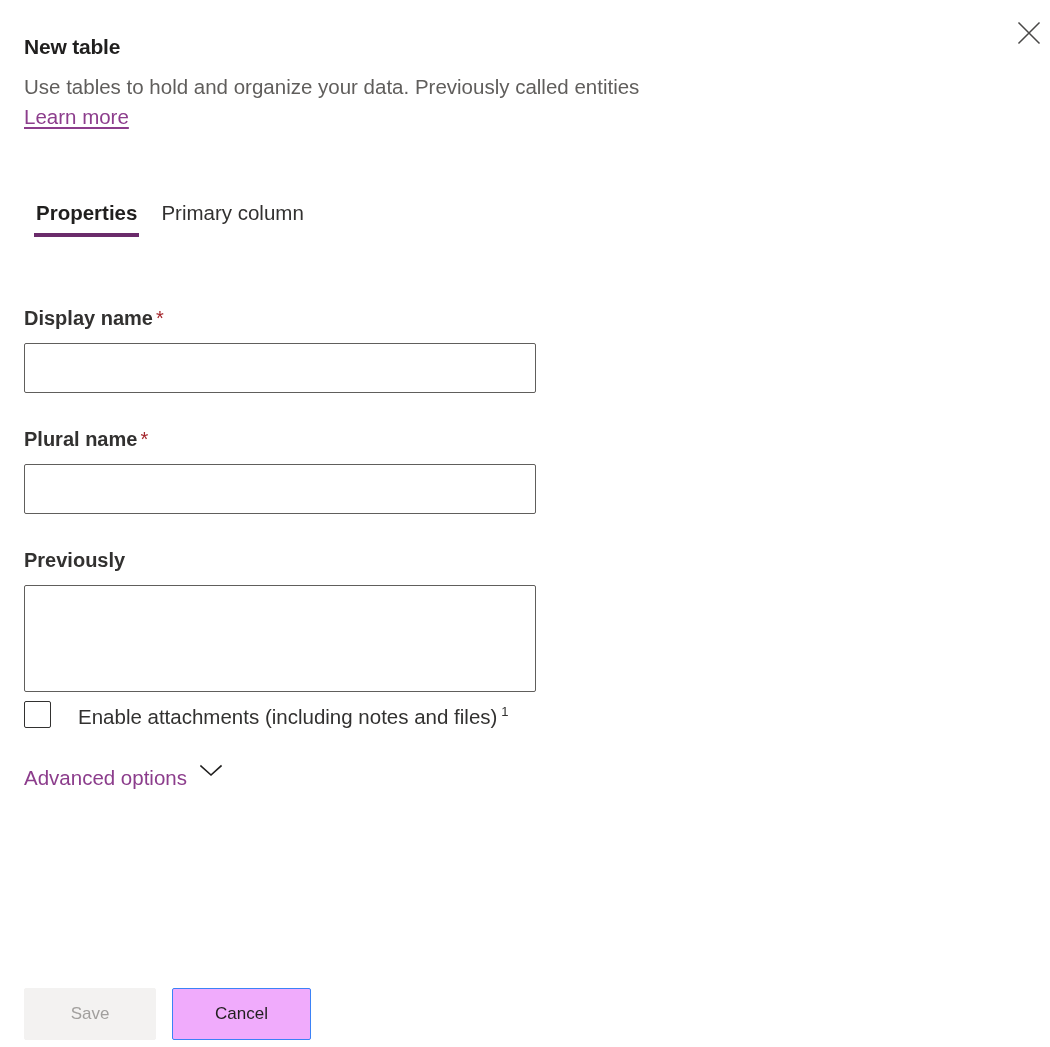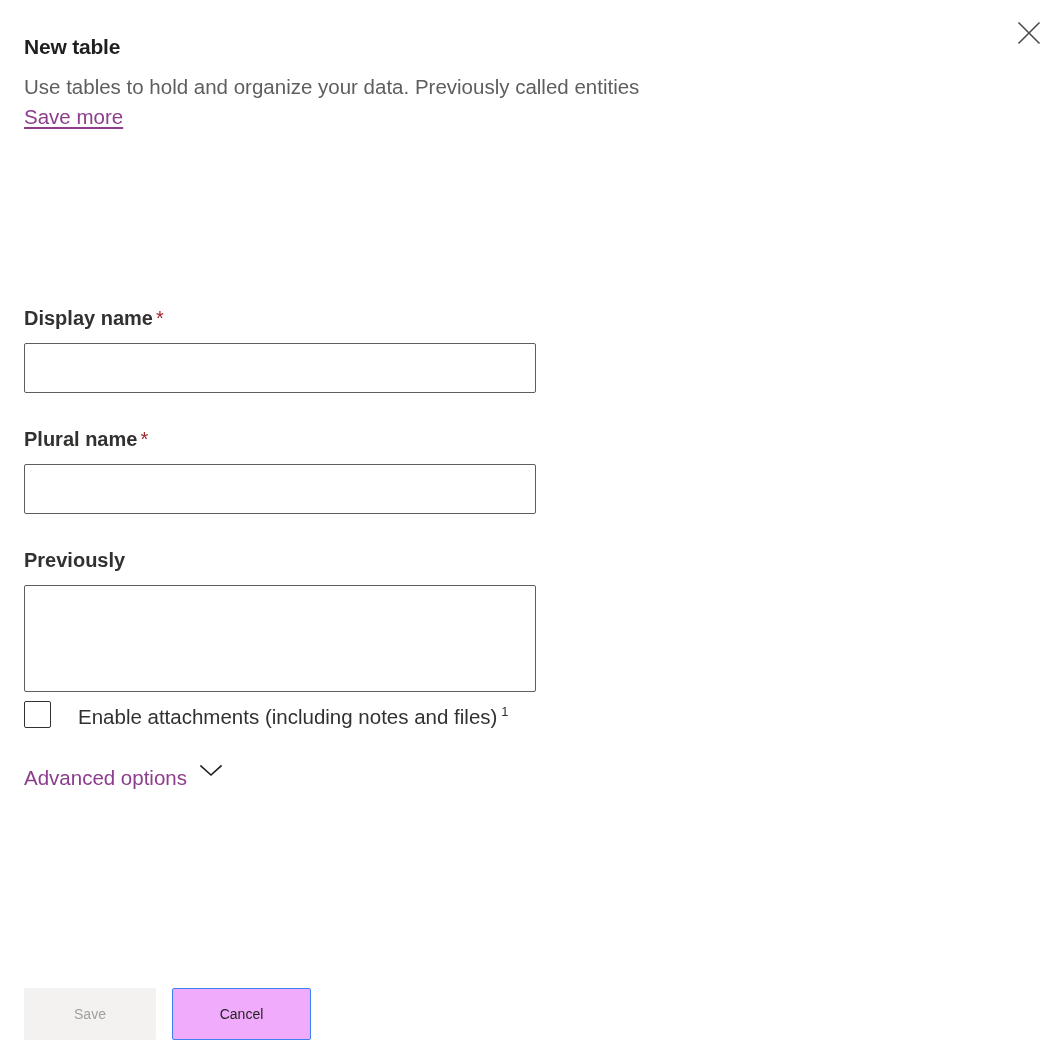--- a/index.html
+++ b/index.html
@@ -209,21 +209,21 @@
     top: 988px;
     display: flex;
     align-items: center;
     gap: 16px;
   }
   .btn {
     height: 52px;
     min-width: 132px;
     padding: 16px 22px;
     font-family: "Liberation Sans", sans-serif;
-    font-size: 14px;
+    font-size: 17px;
     border-radius: 2px;
     cursor: pointer;
     display: flex;
     align-items: center;
     justify-content: center;
   }
   .btn-save {
     background: #f3f2f1;
     border: 1px solid #f3f2f1;
     color: #a19f9d;
@@ -238,31 +238,39 @@
   }
 </style>
 </head>
 <body>
 
 <div class="panel">
 
   <div class="header">
     <h1 class="title">New table</h1>
     <p class="subtitle">Use tables to hold and organize your data. Previously called entities</p>
-    <a class="learn-more">Save more</a>
+    <a class="learn-more">Learn more</a>
   </div>
 
   <button class="close-btn">
     <span>
       <svg width="24" height="24" viewBox="0 0 24 24" fill="none" xmlns="http://www.w3.org/2000/svg">
         <path d="M2 2 L22 22 M22 2 L2 22" stroke="#494847" stroke-width="1.5" stroke-linecap="square"></path>
       </svg>
     </span>
   </button>
 
+  <div class="tabs">
+    <div class="tab active">
+      <span>Properties</span>
+    </div>
+    <div class="tab">
+      <span>Primary column</span>
+    </div>
+  </div>
 
   <div class="form">
 
     <div class="field">
       <label class="field-label">
         <span>Display name</span><span class="req">*</span>
       </label>
       <input class="text-input" type="text" value="" placeholder="" style="">
     </div>
 

